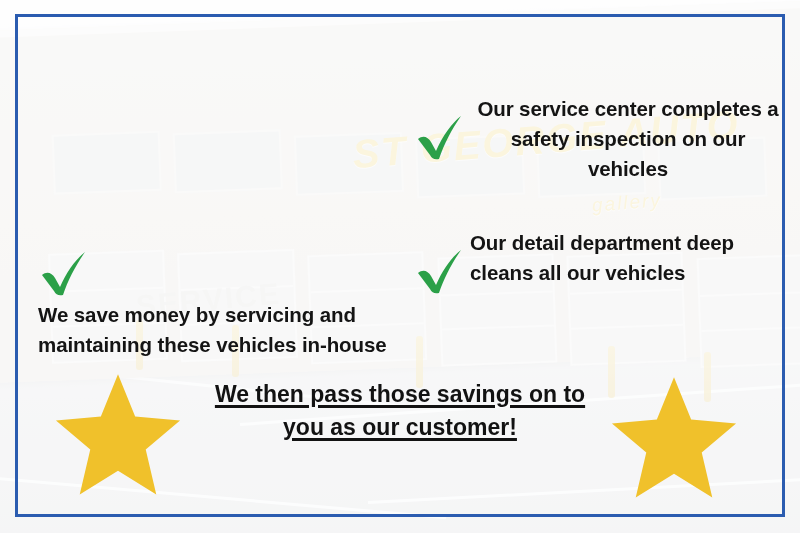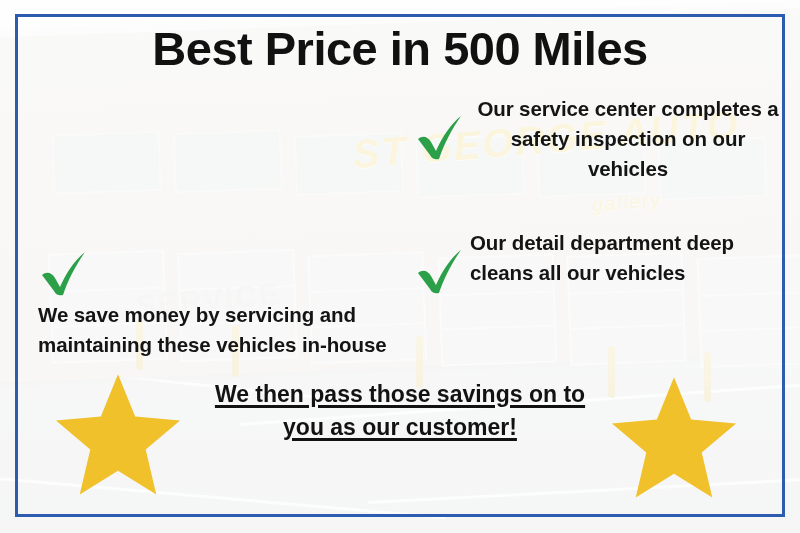--- a/index.html
+++ b/index.html
@@ -242,21 +242,20 @@
     <div class="sign sign-main" style="left:44%;top:22%;">ST GEORGE AUTO</div>
     <div class="sign sign-sub" style="left:74%;top:36%;">gallery</div>
 
     <div class="wash"></div>
   </div>
 
   <div class="frame"></div>
 
   <div class="content">
 
-    <div class="title">Best Price in 500 Miles</div>
 
 
     <div class="bullet" id="bullet-2">
       <span class="check">
         <svg viewBox="0 0 52 54" xmlns="http://www.w3.org/2000/svg" aria-hidden="true">
           <path d="M4 29 C9 25 14 27 17 32 L22 41 C29 25 38 13 47 6 C38 19 30 34 25 49 C21 50 18 49 16 45 Z" fill="#2ba048"></path>
         </svg>
       </span>
       <span class="btext">Our service center completes a safety inspection on our vehicles</span>
     </div>

